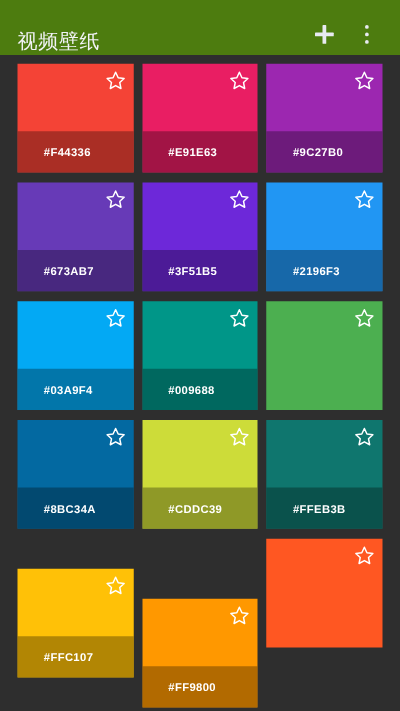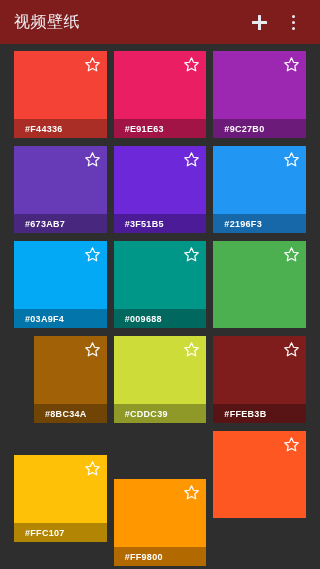--- a/index.html
+++ b/index.html
@@ -11,23 +11,23 @@
     width: 320px;
     height: 569px;
     overflow: hidden;
     font-family: "Liberation Sans", "DejaVu Sans", sans-serif;
     -webkit-font-smoothing: antialiased;
   }
 
   
   #app-bar {
     height: 44px;
-    background: #7f1d1d;
-    display: flex;
-    align-items: center;
+    background: #4d7c0f;
+    display: flex;
+    align-items: flex-end;
     padding: 0 10px 0 14px;
     box-sizing: border-box;
     position: relative;
   }
   #app-title {
     color: #f2f3f7;
     font-size: 16px;
     letter-spacing: 0.5px;
     flex: 1 1 auto;
     white-space: nowrap;
@@ -94,24 +94,24 @@
     width: 17px;
     height: 17px;
     line-height: 0;
   }
   .swatch-star svg { display: block; }
   .swatch-label {
     position: absolute;
     left: 0;
     right: 0;
     bottom: 0;
-    height: 19px;
+    height: 33px;
     display: flex;
     align-items: center;
-    padding-left: 11px;
+    padding-left: 21px;
     box-sizing: border-box;
     color: #ffffff;
     font-size: 9px;
     font-weight: bold;
     letter-spacing: 0.3px;
     background: rgba(0, 0, 0, 0.30);
   }
 </style>
 </head>
 <body>
@@ -195,37 +195,37 @@
       </div>
       <div class="swatch-label">#009688</div>
     </div>
     <div class="swatch" style="background: rgb(76, 175, 80);">
       <div class="swatch-star">
         <svg viewBox="0 0 24 24" width="17" height="17">
           <path d="M12 2.6 14.9 8.8 21.6 9.6 16.7 14.2 18 20.9 12 17.6 6 20.9 7.3 14.2 2.4 9.6 9.1 8.8Z" fill="none" stroke="#ffffff" stroke-width="1.7" stroke-linejoin="round"></path>
         </svg>
       </div>
     </div>
-    <div class="swatch" style="background: #a16207; margin-left: 20px;">
+    <div class="swatch" style="background: #0369a1;">
       <div class="swatch-star">
         <svg viewBox="0 0 24 24" width="17" height="17">
           <path d="M12 2.6 14.9 8.8 21.6 9.6 16.7 14.2 18 20.9 12 17.6 6 20.9 7.3 14.2 2.4 9.6 9.1 8.8Z" fill="none" stroke="#ffffff" stroke-width="1.7" stroke-linejoin="round"></path>
         </svg>
       </div>
       <div class="swatch-label">#8BC34A</div>
     </div>
     <div class="swatch" style="background: rgb(205, 220, 57);">
       <div class="swatch-star">
         <svg viewBox="0 0 24 24" width="17" height="17">
           <path d="M12 2.6 14.9 8.8 21.6 9.6 16.7 14.2 18 20.9 12 17.6 6 20.9 7.3 14.2 2.4 9.6 9.1 8.8Z" fill="none" stroke="#ffffff" stroke-width="1.7" stroke-linejoin="round"></path>
         </svg>
       </div>
       <div class="swatch-label">#CDDC39</div>
     </div>
-    <div class="swatch" style="background: #7f1d1d;">
+    <div class="swatch" style="background: #0f766e;">
       <div class="swatch-star">
         <svg viewBox="0 0 24 24" width="17" height="17">
           <path d="M12 2.6 14.9 8.8 21.6 9.6 16.7 14.2 18 20.9 12 17.6 6 20.9 7.3 14.2 2.4 9.6 9.1 8.8Z" fill="none" stroke="#ffffff" stroke-width="1.7" stroke-linejoin="round"></path>
         </svg>
       </div>
       <div class="swatch-label">#FFEB3B</div>
     </div>
     <div class="swatch" style="background: rgb(255, 193, 7); margin-top: 24px;">
       <div class="swatch-star">
         <svg viewBox="0 0 24 24" width="17" height="17">

